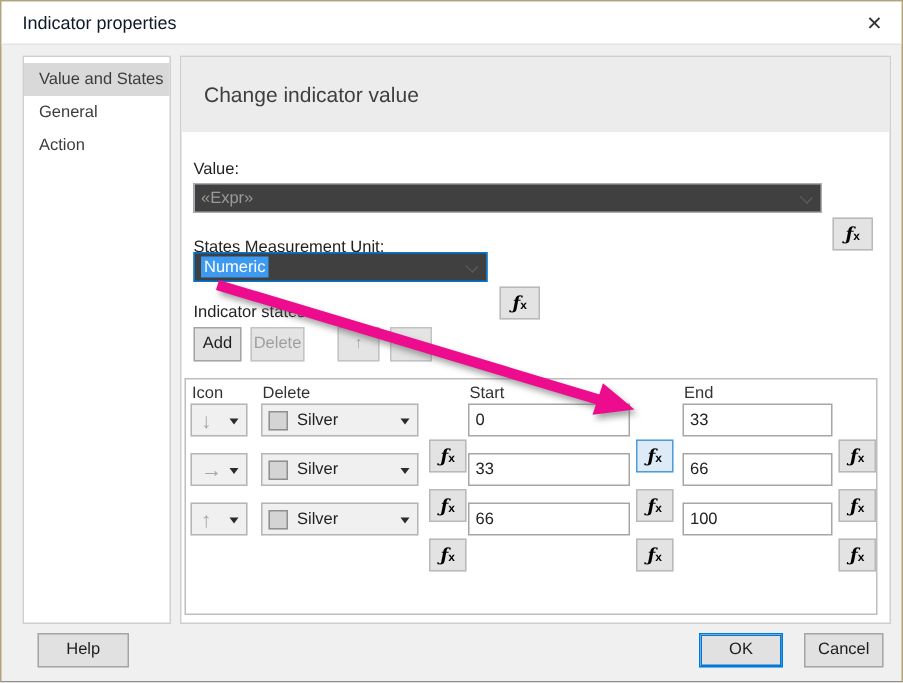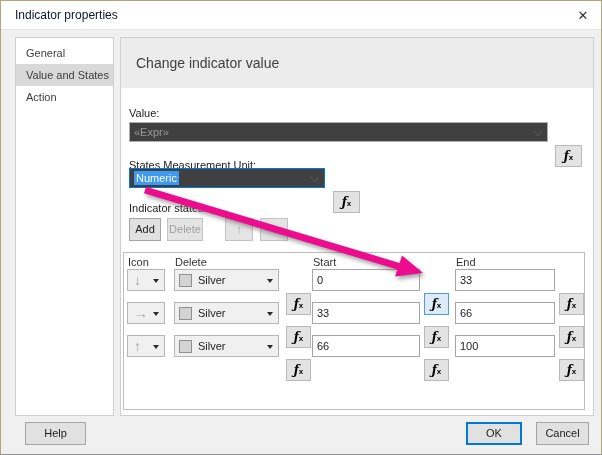--- a/index.html
+++ b/index.html
@@ -82,22 +82,22 @@
 <body>
 
 <div class="dialog">
 
   <div class="titlebar">
     <span class="title">Indicator properties</span>
     <span class="close">✕</span>
   </div>
 
   <div class="sidebar">
+    <div class="nav-item selected">Value and States</div>
     <div class="nav-item">General</div>
-    <div class="nav-item selected">Value and States</div>
     <div class="nav-item">Action</div>
   </div>
 
   <div class="panel">
     <div class="panel-header">
       <span>Change indicator value</span>
     </div>
 
     <div class="lbl" style="left:8px;top:69px;">Value:</div>
     <div class="combo" style="left:8px;top:84px;width:419px;">

